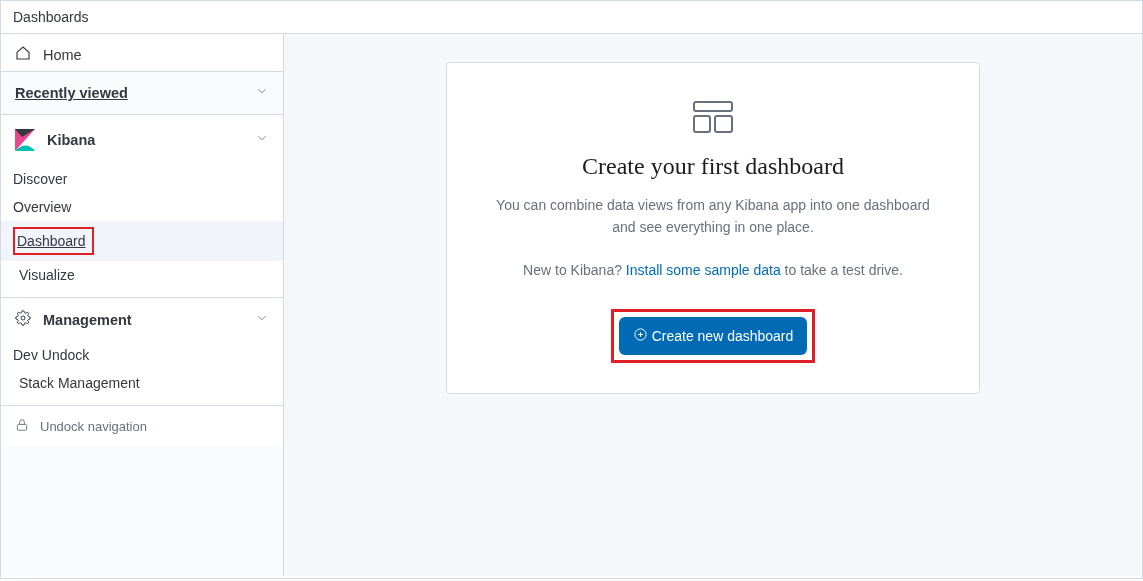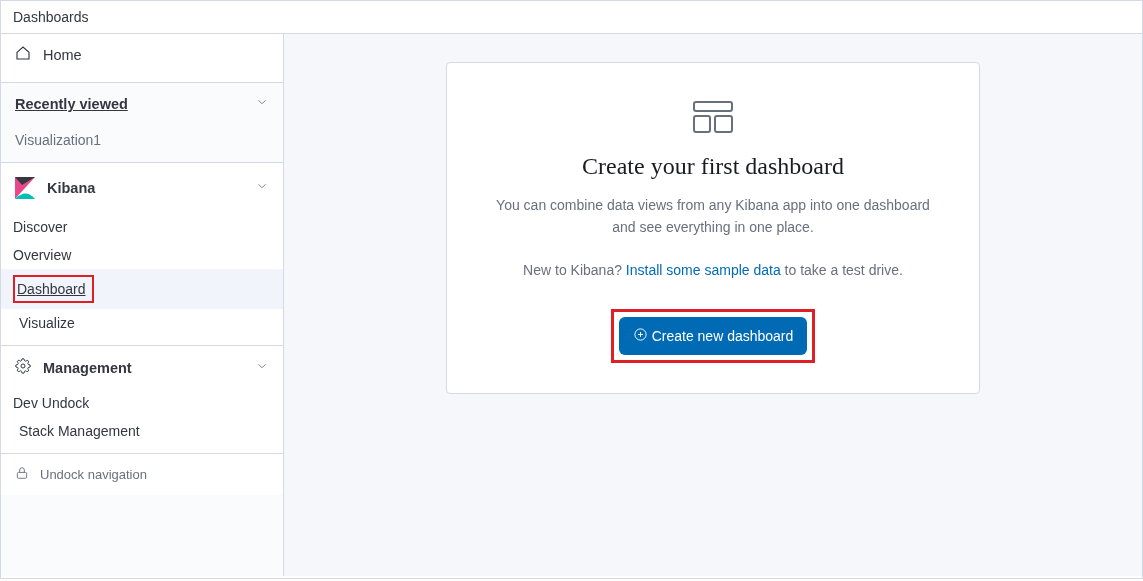--- a/index.html
+++ b/index.html
@@ -36,21 +36,21 @@
       display: flex;
       flex-direction: column;
     }
     .sidebar-row {
       padding-left: 14px;
       padding-right: 14px;
     }
     .home-row {
       background: #fff;
       padding-top: 11px;
-      padding-bottom: 18px;
+      padding-bottom: 7px;
       display: flex;
       align-items: center;
       gap: 12px;
       border-bottom: 1px solid #d3dae6;
       cursor: pointer;
     }
     .home-row span {
       font-size: 14.5px;
       color: #343741;
     }
@@ -239,21 +239,20 @@
         <div class="sidebar-row section-header">
           <div class="title">
               <span>Recently viewed</span>
             </div>
           <span class="chevron">
             <svg viewBox="0 0 24 24">
                 <polyline points="6 9 12 15 18 9"></polyline>
               </svg>
           </span>
         </div>
-        <div class="sub-item">Visualization1</div>
       </div>
 
       <div class="kibana-section">
         <div class="sidebar-row section-header">
           <div class="title">
             <span class="kibana-logo">
               <svg width="20" height="22" viewBox="0 0 20 22">
                 <polygon points="0,0 20,0 0,22" fill="#e8478b"></polygon>
                 <polygon points="0,0 20,0 7,8" fill="#353741"></polygon>
                 <path d="M0,22 Q11,11 20,22 Z" fill="#00bfb3"></path>

